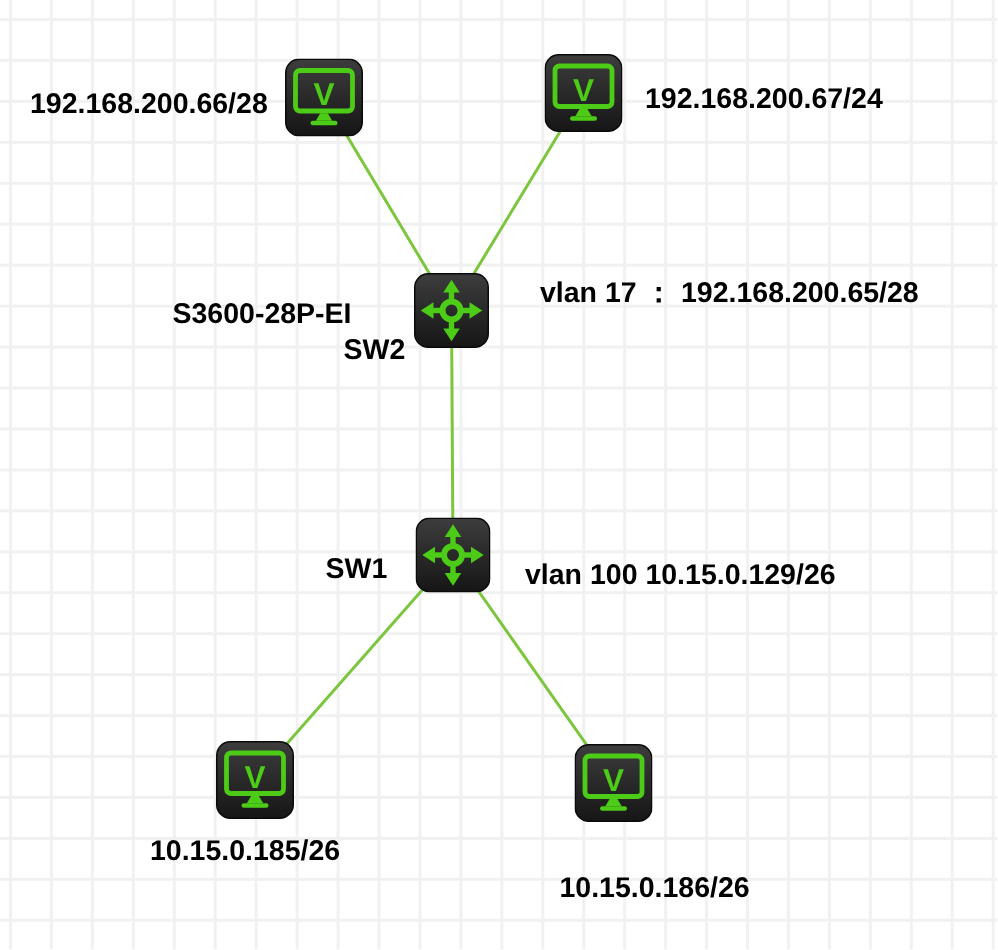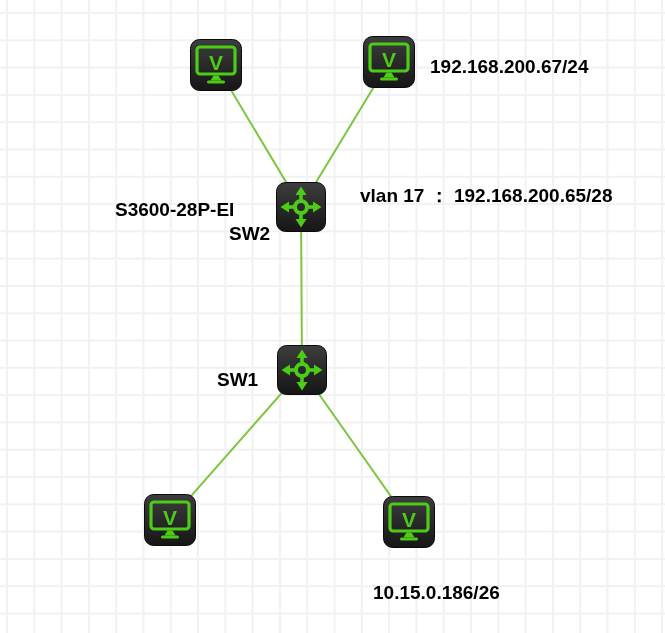--- a/index.html
+++ b/index.html
@@ -139,23 +139,26 @@
   <div class="node" style="left:383px;top:496px">
     <svg width="52" height="52" viewBox="0 0 52 52">
       <rect x="0.5" y="0.5" width="51" height="51" rx="9" fill="url(#bodyGrad)" stroke="#0a0a0a"></rect>
       <rect class="g-stroke" x="7" y="8" width="38" height="27" rx="3" stroke-width="3.2"></rect>
       <text class="icon-letter" x="26" y="31" text-anchor="middle">V</text>
       <polygon class="g-fill" points="23.5,36.5 28.5,36.5 31.5,41.5 20.5,41.5"></polygon>
       <rect class="g-fill" x="17" y="41.5" width="18" height="3" rx="1.5"></rect>
     </svg>
   </div>
 
+  <div class="lbl" style="left:20px;top:60px">192.168.200.66/28</div>
   <div class="lbl" style="left:430px;top:57px">192.168.200.67/24</div>
 
   <div class="lbl" style="left:115px;top:200px">S3600-28P-EI</div>
   <div class="lbl" style="left:229px;top:224px">SW2</div>
   <div class="lbl" style="left:360px;top:186px">vlan 17 ： 192.168.200.65/28</div>
 
   <div class="lbl" style="left:217px;top:370px">SW1</div>
+  <div class="lbl" style="left:350px;top:374px">vlan 100  10.15.0.129/26</div>
 
+  <div class="lbl" style="left:100px;top:558px">10.15.0.185/26</div>
   <div class="lbl" style="left:373px;top:583px">10.15.0.186/26</div>
 
 </div>
 
 </body></html>

